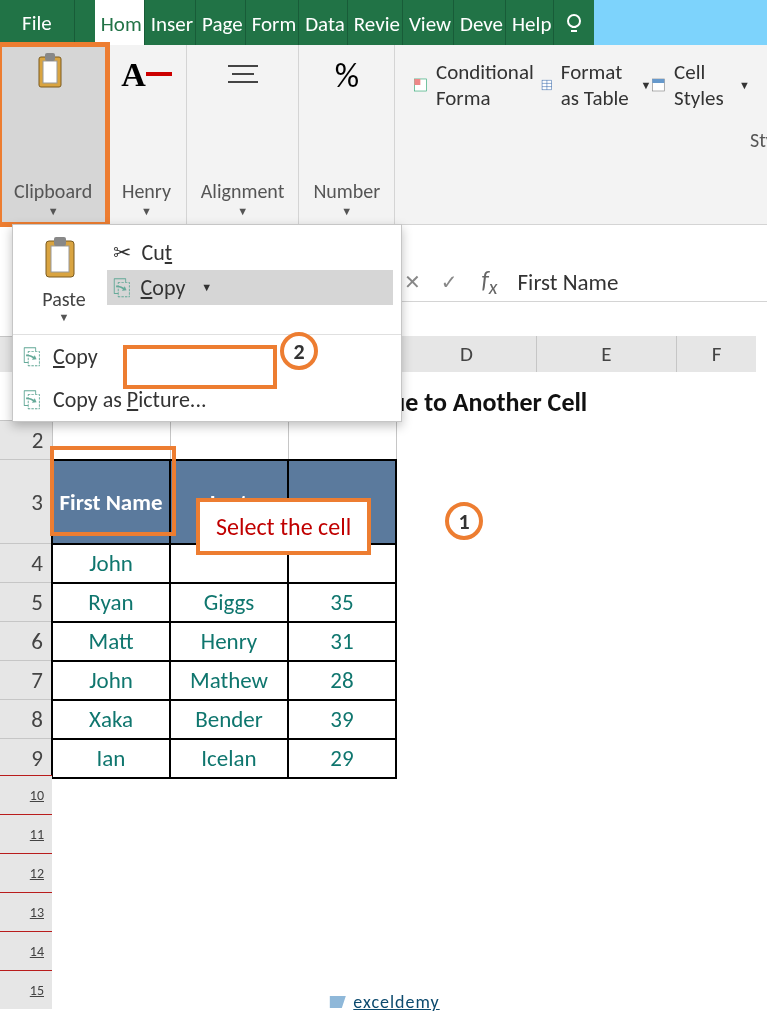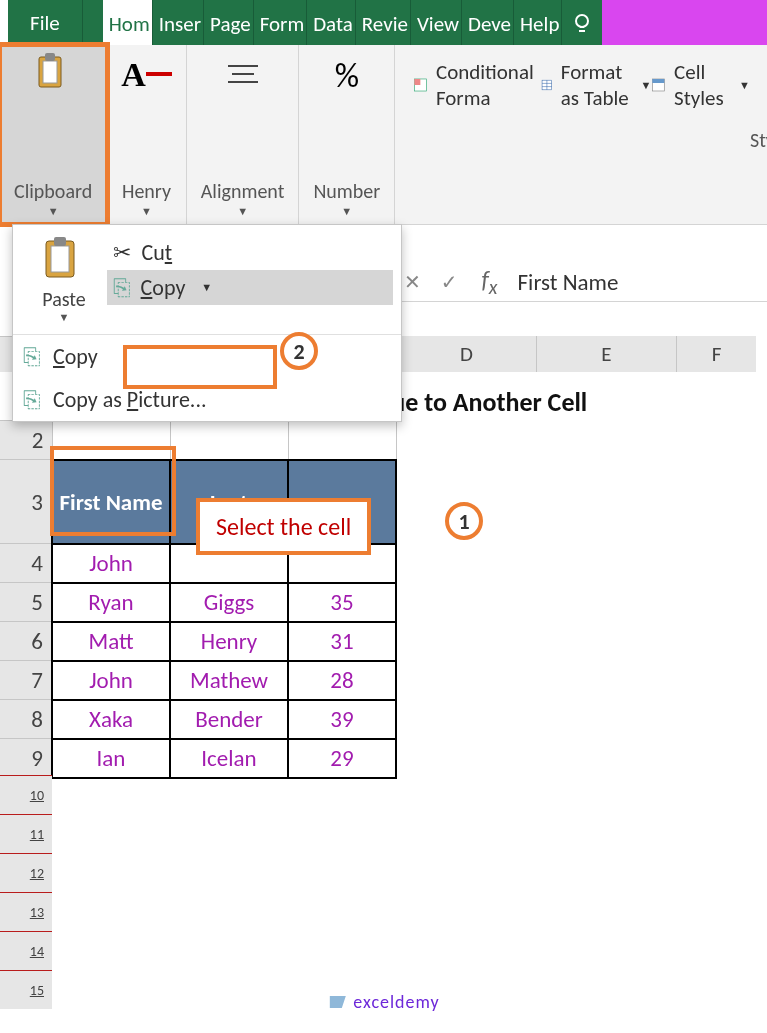--- a/index.html
+++ b/index.html
@@ -1,19 +1,19 @@
 <!DOCTYPE html>
 <html><head>
 <meta charset="utf-8">
 <style>
   * { box-sizing: border-box; margin: 0; padding: 0; font-family: 'Segoe UI', Calibri, Arial, sans-serif; }
   body { background: #fff; width: 767px; height: 1033px; overflow: hidden; position: relative; }
 
   
-  .tabs { display: flex; background: #d946ef; height: 45px; align-items: stretch; margin-left: 8px; }
+  .tabs { display: flex; background: #7dd3fc; height: 45px; align-items: stretch; }
   .tab { padding: 10px 2px 8px 6px; font-size: 21px; color: #fff; background: #217346; border-right: 1px solid #185c38; cursor: default; display: flex; align-items: center; }
   .tab.file { background: #217346; padding: 10px 22px; }
   .tab.active { background: #fff; color: #217346; }
   .tab.spacer { border-right: none; }
   .bulb { display: flex; align-items: center; padding: 0 8px; background: #217346; color: #fff; }
 
   
   .ribbon { display: flex; background: #f3f3f3; height: 180px; border-bottom: 1px solid #d4d4d4; }
   .group { border-right: 1px solid #d4d4d4; display: flex; flex-direction: column; align-items: center; padding: 10px 14px 6px 14px; position: relative; }
   .group-label { font-size: 20px; color: #555; margin-top: auto; }
@@ -52,38 +52,38 @@
   .formula-bar .val { font-size: 23px; color: #333; padding-left: 10px; }
 
   
   .grid-wrap { position: absolute; left: 0; top: 390px; right: 0; bottom: 0; }
   .colhead-row { position: absolute; left: 0; top: -54px; right: 0; height: 36px; display: flex; }
   .rownum { width: 52px; text-align: right; padding-right: 8px; font-size: 21px; color: #444; background: #e6e6e6; border-top: 1px solid #c6c6c6; display: flex; align-items: center; justify-content: flex-end; }
   .colhead { width: 140px; text-align: center; font-size: 21px; color: #444; background: #e6e6e6; border-left: 1px solid #c6c6c6; display: flex; align-items: center; justify-content: center; }
   .title-row { position: absolute; left: 52px; top: -18px; font-size: 26px; font-weight: bold; color: #111; }
 
   table.sheet { border-collapse: collapse; position: absolute; left: 0; top: 30px; }
-  table.sheet td { border: 1px solid #c6c6c6; height: 39px; font-size: 23px; color: #a21caf; text-align: center; background: #fff; }
+  table.sheet td { border: 1px solid #c6c6c6; height: 39px; font-size: 23px; color: #0f766e; text-align: center; background: #fff; }
   table.sheet td.rownum-cell { width: 52px; background: #e6e6e6; text-align: right; padding-right: 8px; color: #444; border-left: none; }
   table.sheet td.databorder { border: 2px solid #000; }
   table.sheet tr.head td.databorder { background: #5b7a9d; color: #fff; font-weight: bold; }
   .col-a { width: 118px; }
   .col-b { width: 118px; }
   .col-c { width: 108px; }
 
   .sel-box { position: absolute; border: 4px solid #ed7d31; width: 126px; height: 90px; left: 50px; top: 56px; z-index: 5; pointer-events: none; }
   .callout { position: absolute; left: 196px; top: 498px; border: 4px solid #ed7d31; background: #fff; padding: 10px 16px; font-size: 24px; color: #c00000; z-index: 25; }
 
   
   .blank-rows { position: absolute; left: 0; top: 385px; }
   .blank-rows .r { display: flex; }
   .blank-rows .r .rn { width: 52px; height: 39px; background: #e6e6e6; border-top: 1px solid #b91c1c; text-align: right; padding-right: 8px; font-size: 14px; color: #444; display: flex; align-items: center; justify-content: flex-end; text-decoration: underline; }
   .blank-rows .r .cells { flex: 1; height: 39px; border-top: 1px solid #e5e5e5; }
 
-  .watermark { position: absolute; left: 50%; bottom: 20px; transform: translateX(-50%); font-size: 18px; color: #6d28d9; display: flex; align-items: center; gap: 6px; letter-spacing: 1px; }
+  .watermark { position: absolute; left: 50%; bottom: 20px; transform: translateX(-50%); font-size: 18px; color: #0c4a6e; display: flex; align-items: center; gap: 6px; letter-spacing: 1px; text-decoration: underline; }
 
   u.acc { text-decoration: underline; }
 </style>
 </head>
 <body>
 
 <div class="tabs">
   <div class="tab file">File</div>
   <div class="tab spacer" style="width:20px;background:#217346;"></div>
   <div class="tab active">Hom</div>

